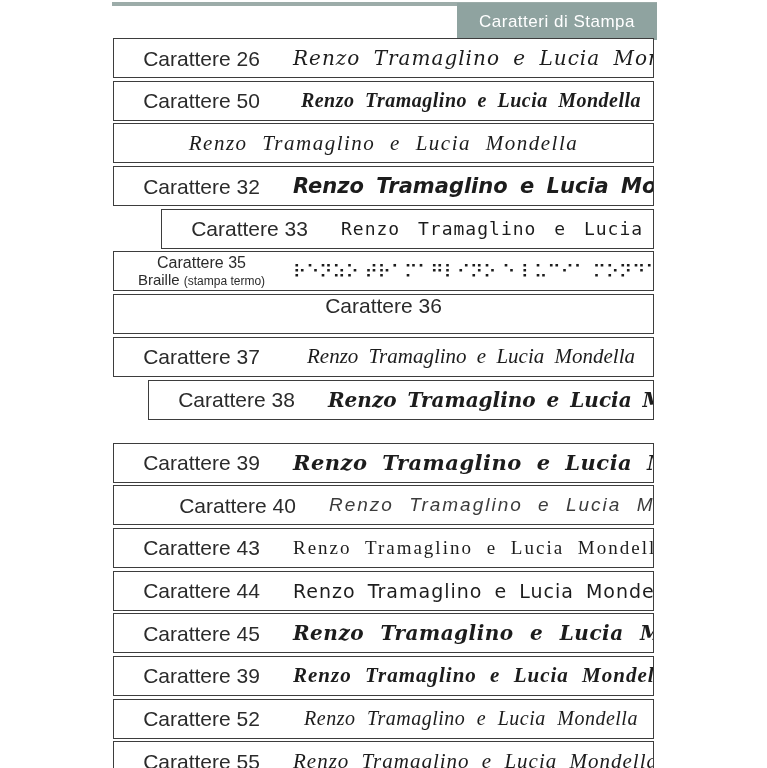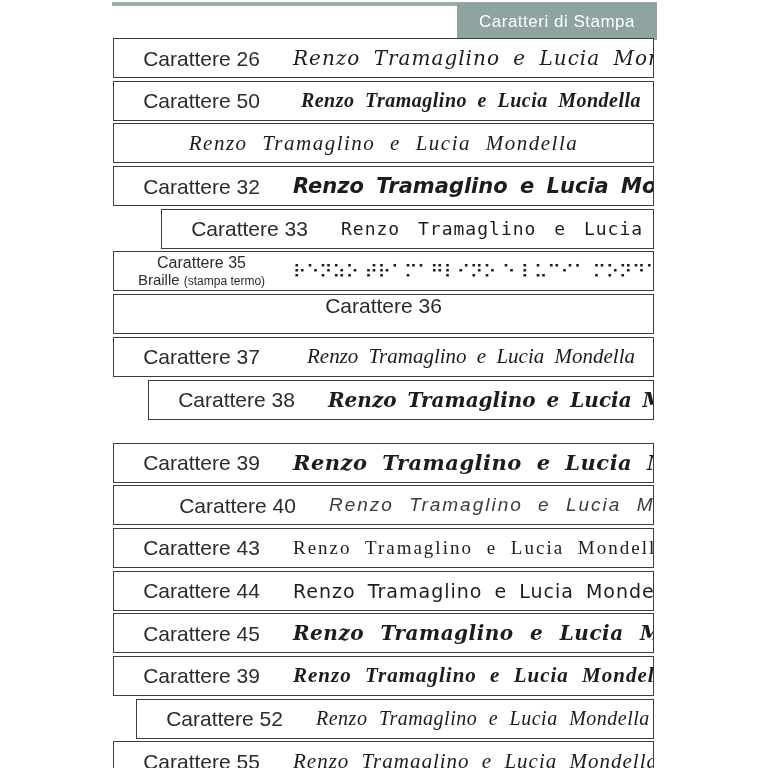--- a/index.html
+++ b/index.html
@@ -200,21 +200,21 @@
     <div class="sample-col s45">Renzo Tramaglino e Lucia Mondella</div>
   </div>
 
   <div class="row" style="border-color: rgb(61, 61, 61);">
     <div class="label-col">
       <div class="label-main">Carattere 39</div>
     </div>
     <div class="sample-col s46">Renzo Tramaglino e Lucia Mondella</div>
   </div>
 
-  <div class="row" style="border-color: rgb(61, 61, 61); margin-left: 23px;">
+  <div class="row" style="border-color: rgb(61, 61, 61);">
     <div class="label-col">
       <div class="label-main">Carattere 52</div>
     </div>
     <div class="sample-col s52">Renzo Tramaglino e Lucia Mondella</div>
   </div>
 
   <div class="row" style="border-color: rgb(61, 61, 61);">
     <div class="label-col">
       <div class="label-main">Carattere 55</div>
     </div>

